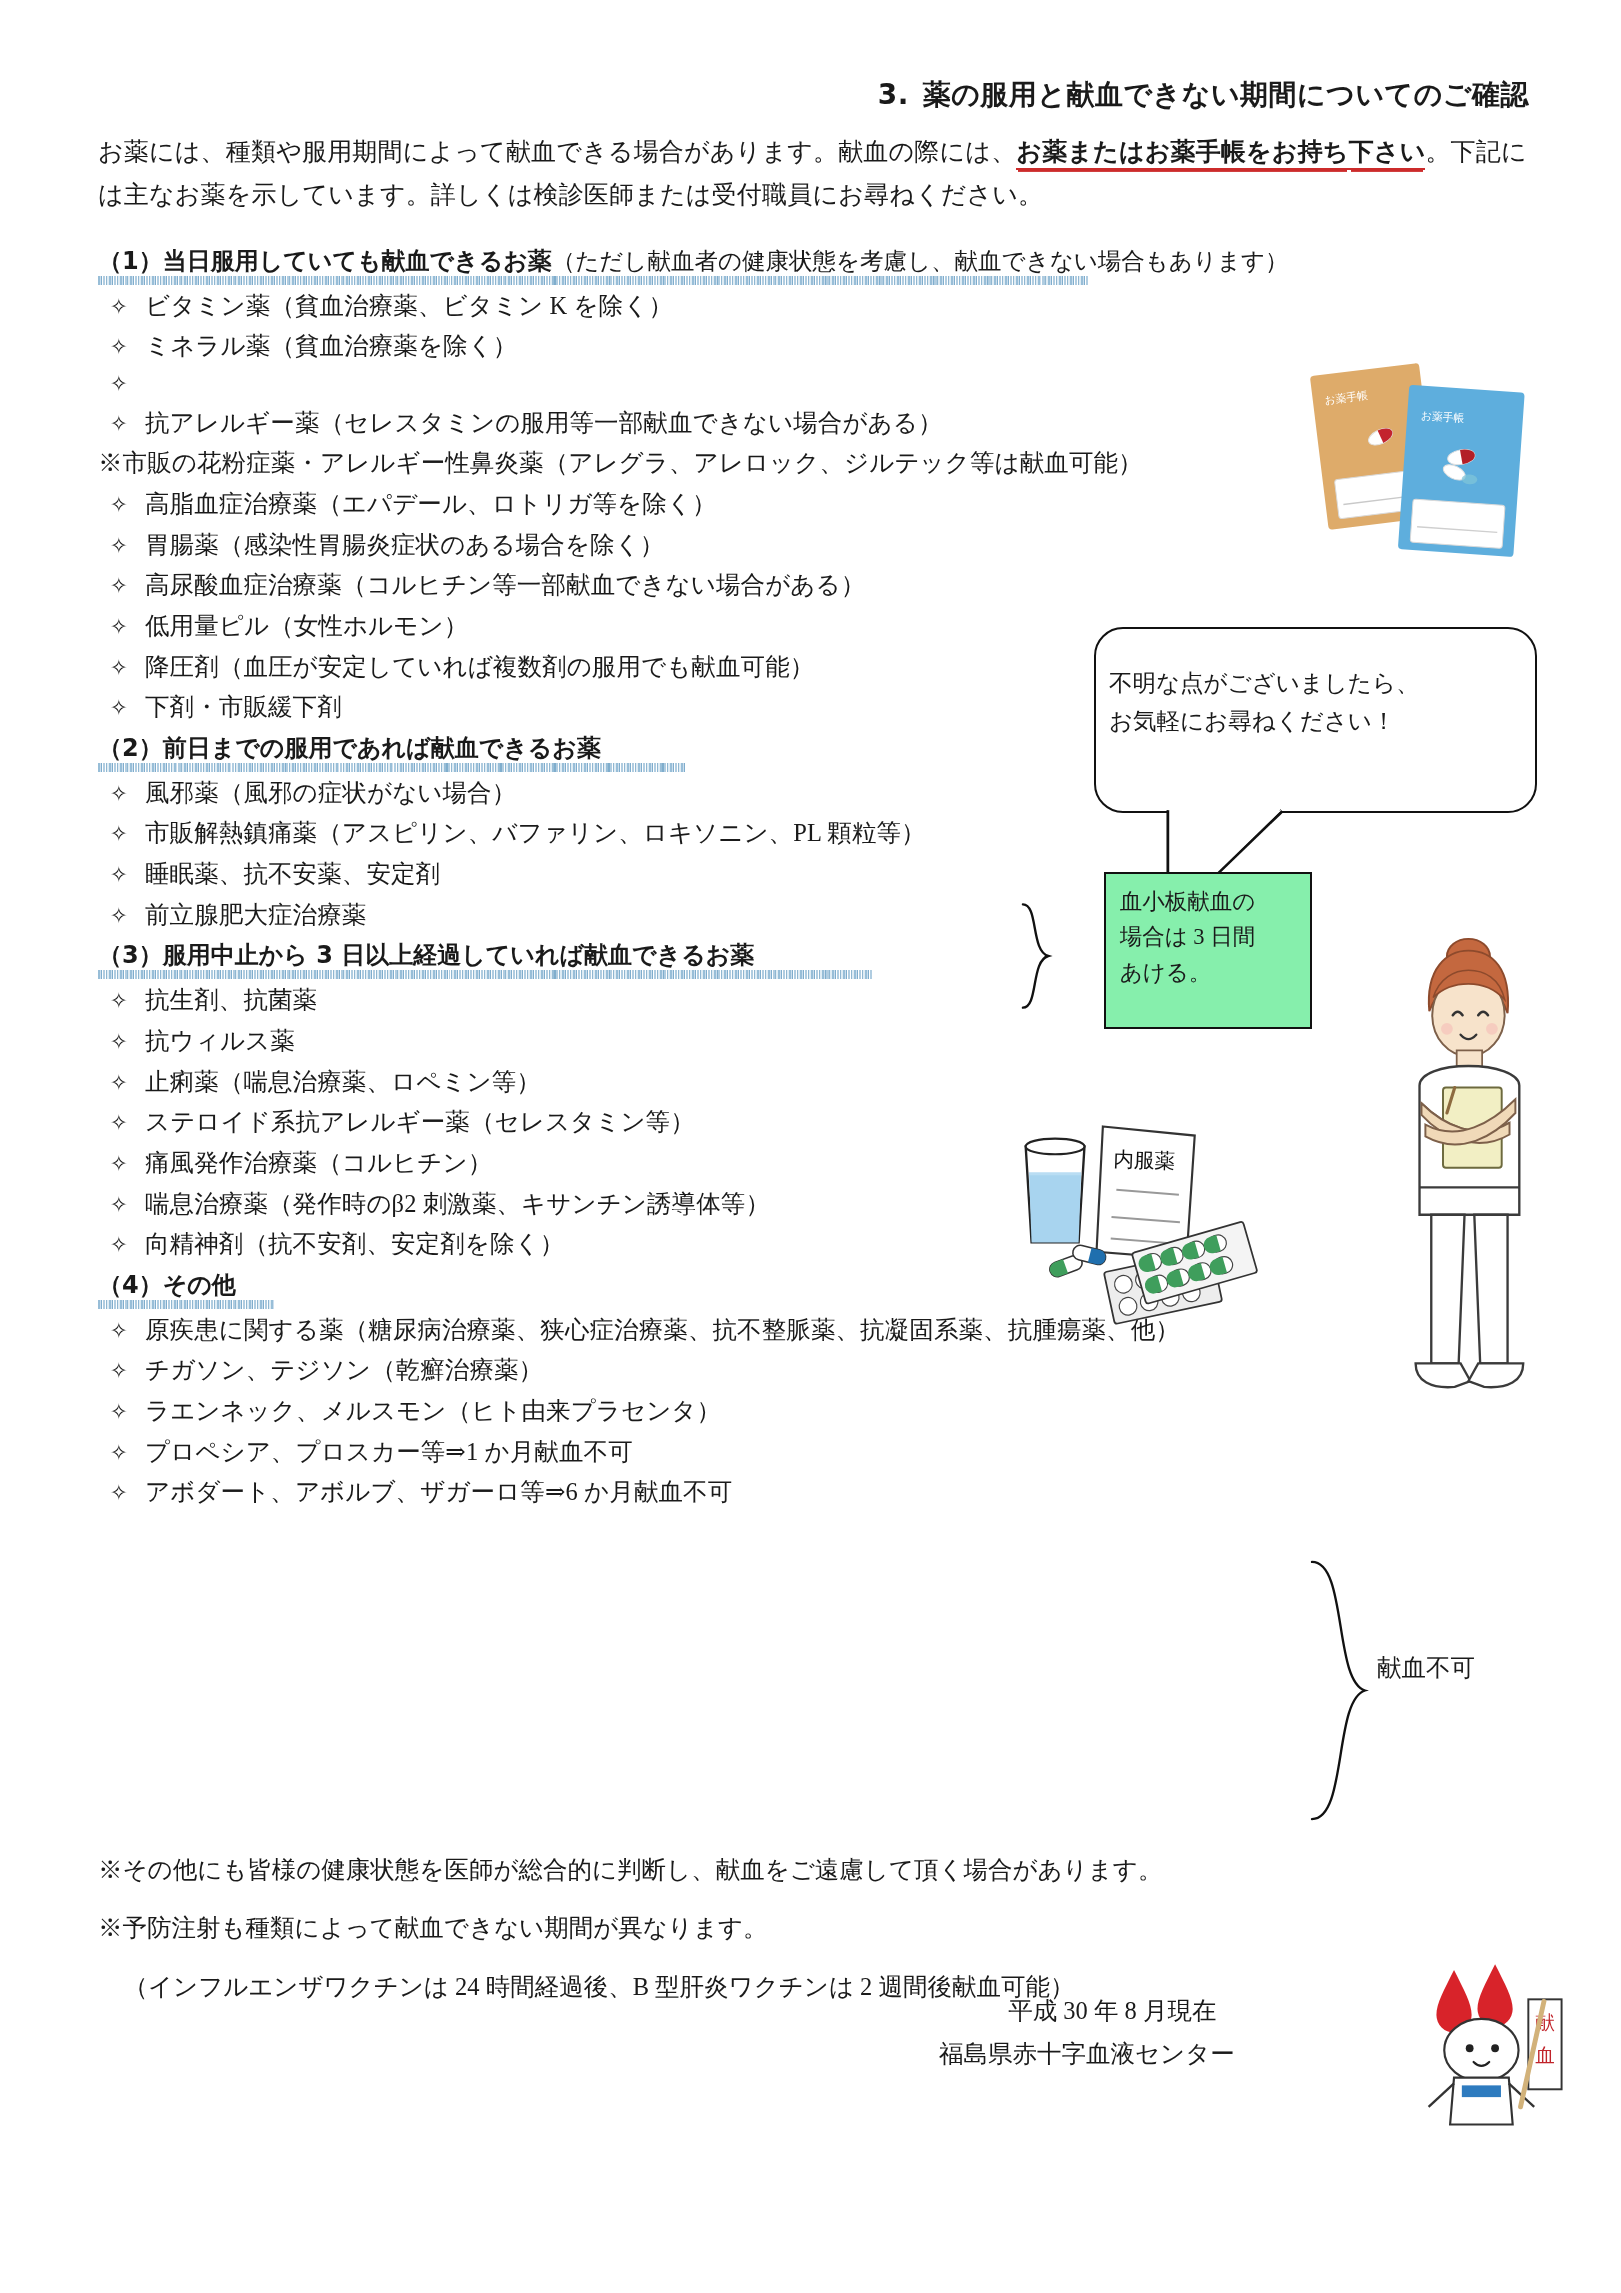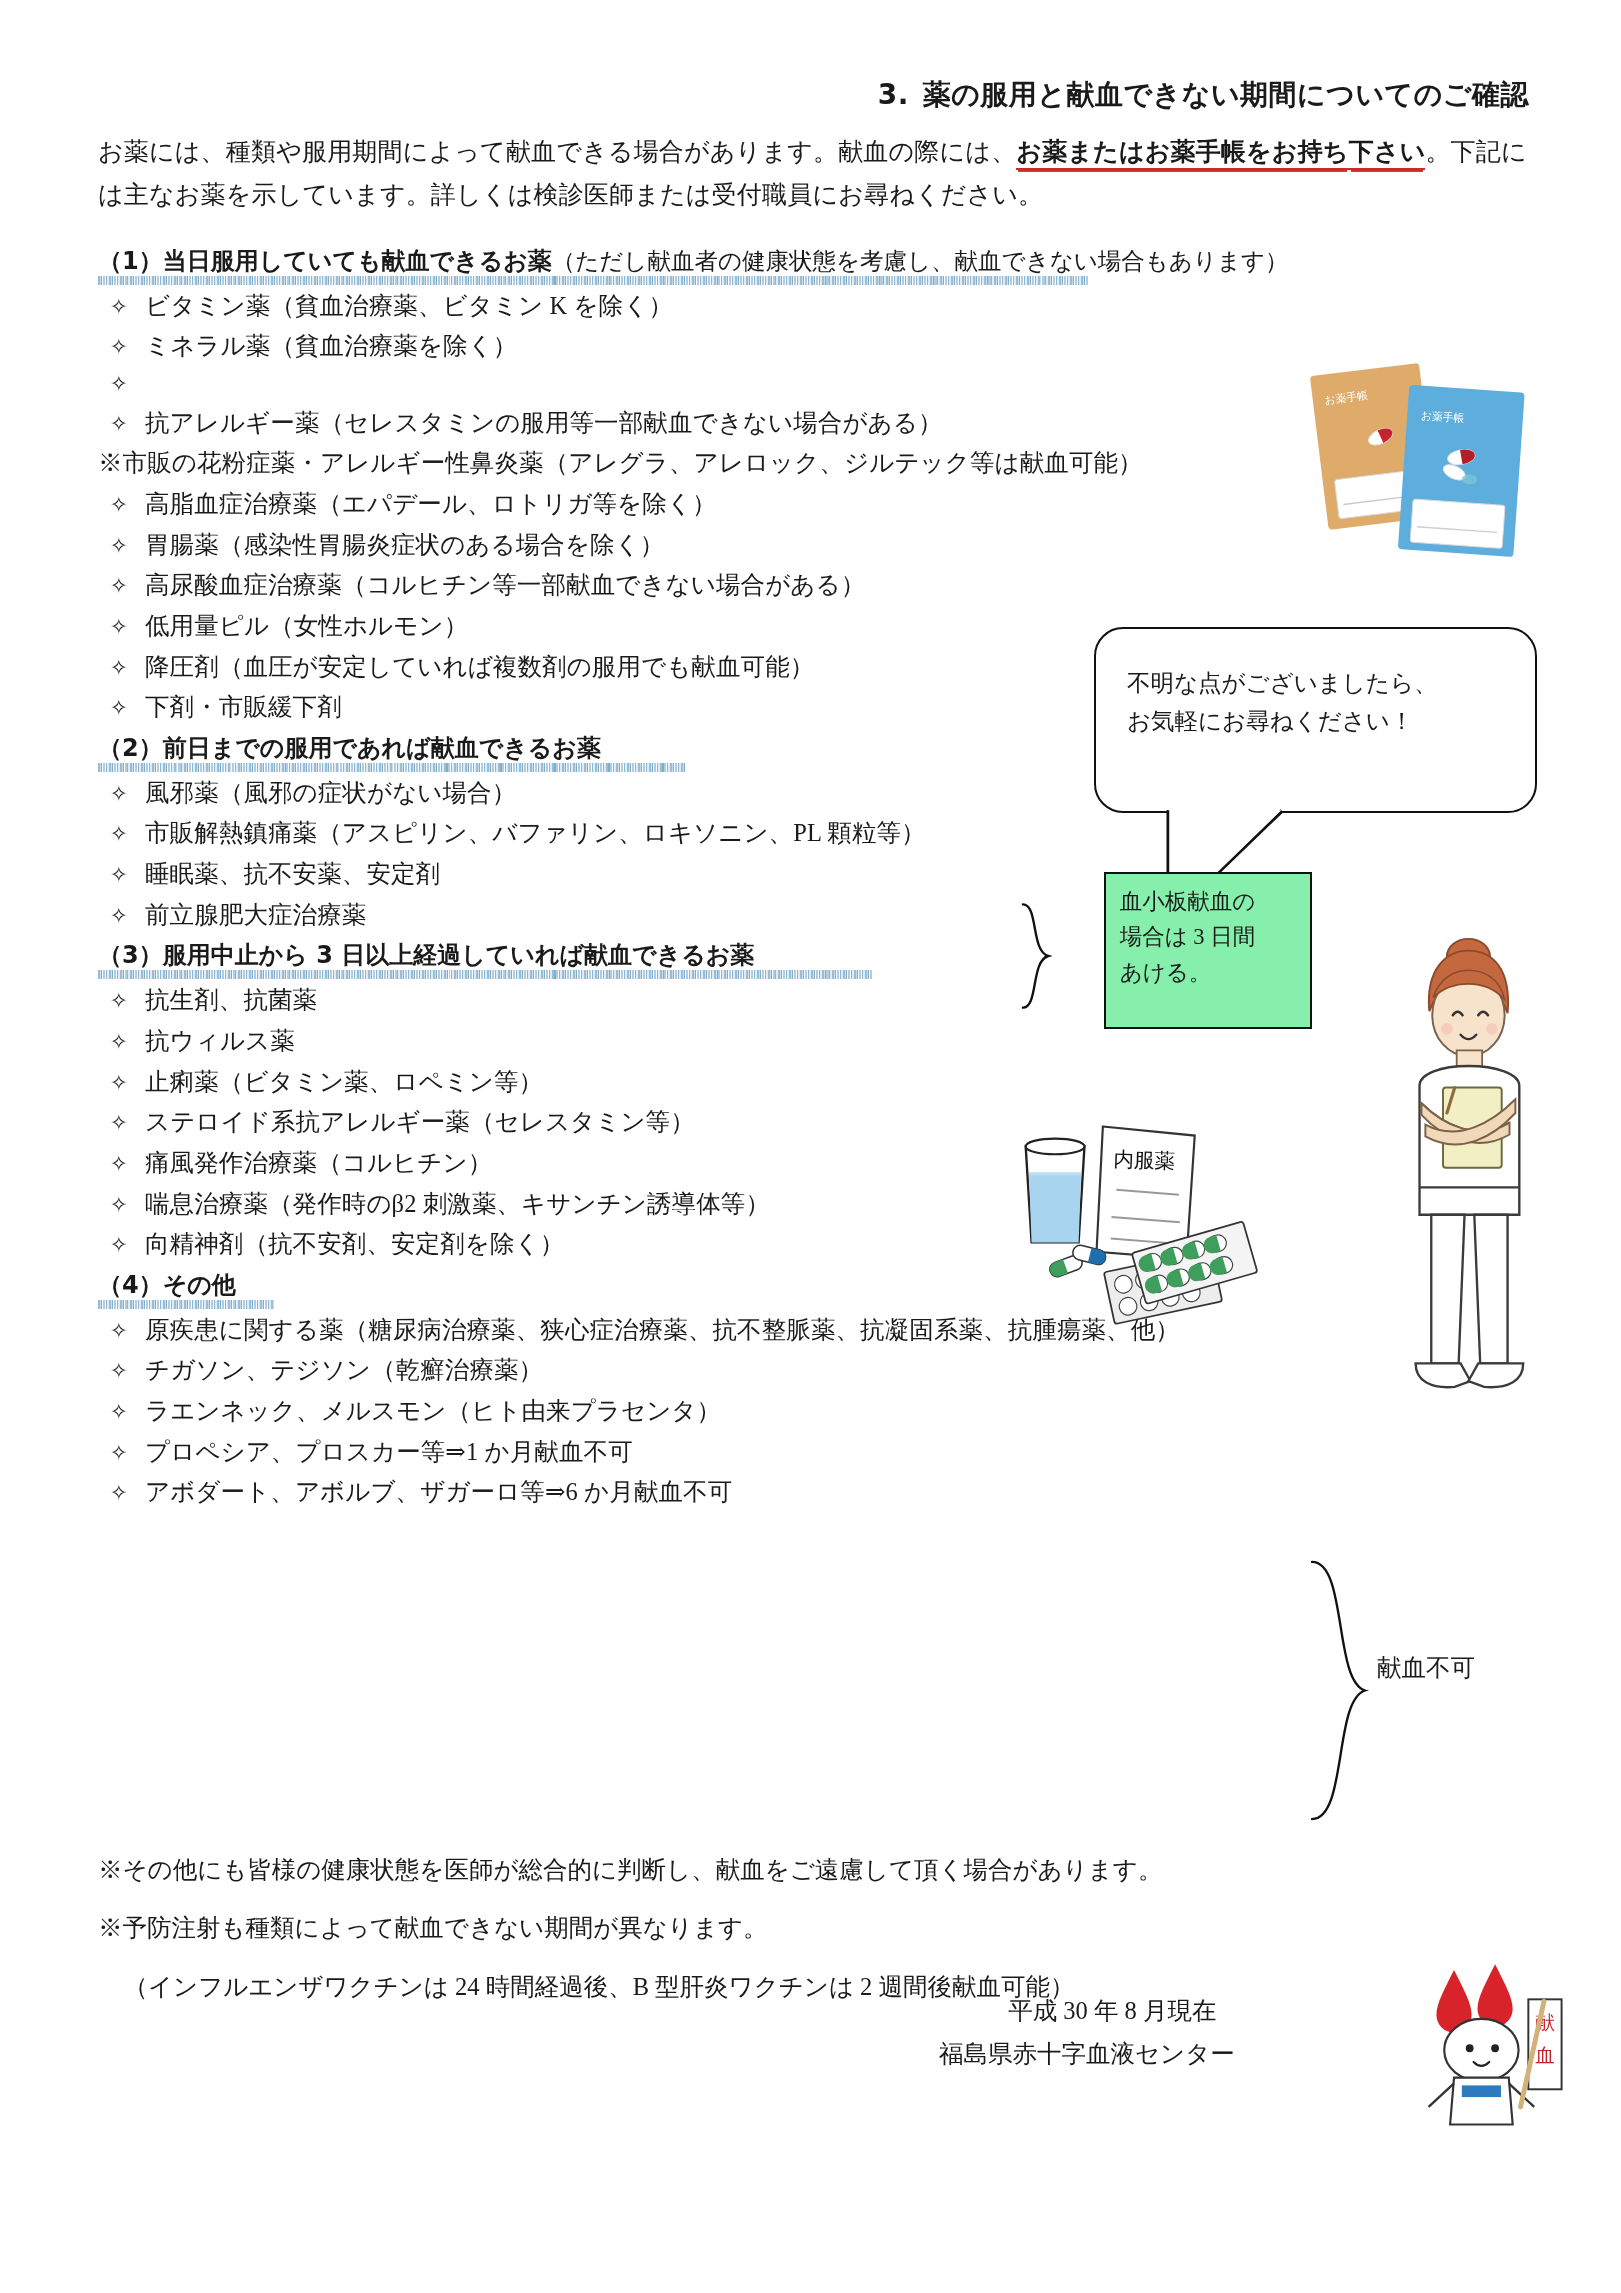--- a/index.html
+++ b/index.html
@@ -150,21 +150,21 @@
     height: 186px;
     border: 2.4px solid #111;
     border-radius: 29px;
     background: #fff;
     box-sizing: border-box;
   }
   .bubble .btext {
     font-family: Liberation Sans, sans-serif;
     font-size: 23.5px;
     line-height: 1.62;
-    padding: 35px 0 0 31px;
+    padding: 35px 0 0 13px;
     white-space: nowrap;
   }
   .bubble-tail {
     position: absolute;
     left: 1166px;
     top: 808px;
     width: 225px;
     height: 118px;
   }
 
@@ -297,21 +297,21 @@
         <li>
             <span class="bullet">✧</span>
             <span>抗生剤、抗菌薬</span>
           </li>
         <li>
             <span class="bullet">✧</span>
             <span>抗ウィルス薬</span>
           </li>
         <li>
             <span class="bullet">✧</span>
-            <span>止痢薬（ビタミン薬、ロペミン等）</span>
+            <span>止痢薬（喘息治療薬、ロペミン等）</span>
           </li>
         <li>
             <span class="bullet">✧</span>
             <span>ステロイド系抗アレルギー薬（セレスタミン等）</span>
           </li>
         <li>
             <span class="bullet">✧</span>
             <span>痛風発作治療薬（コルヒチン）</span>
           </li>
         <li>

